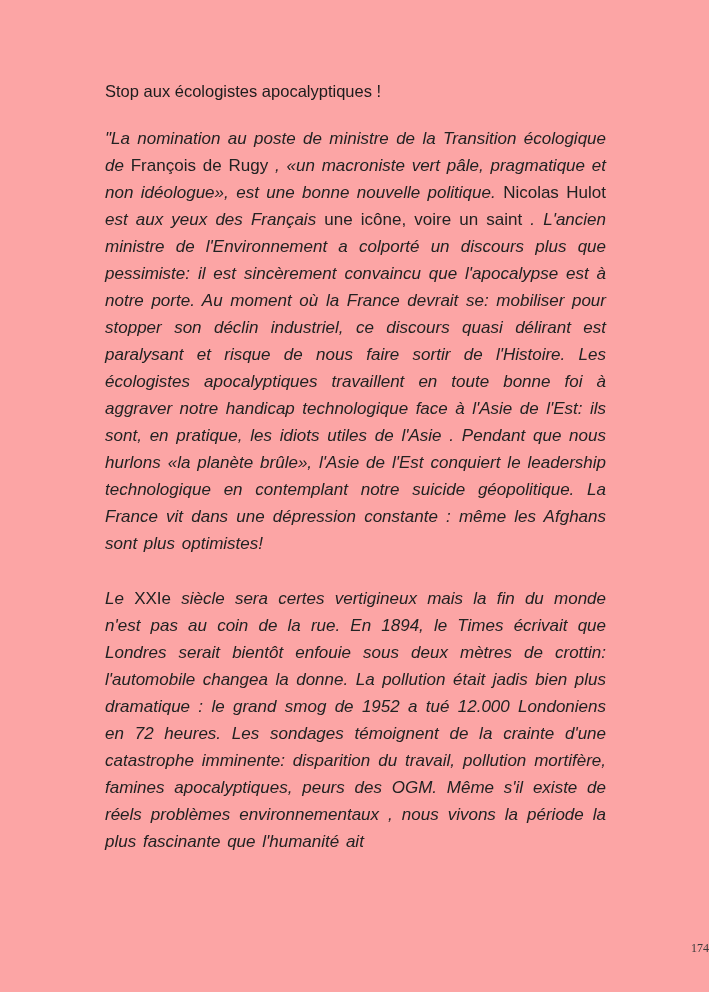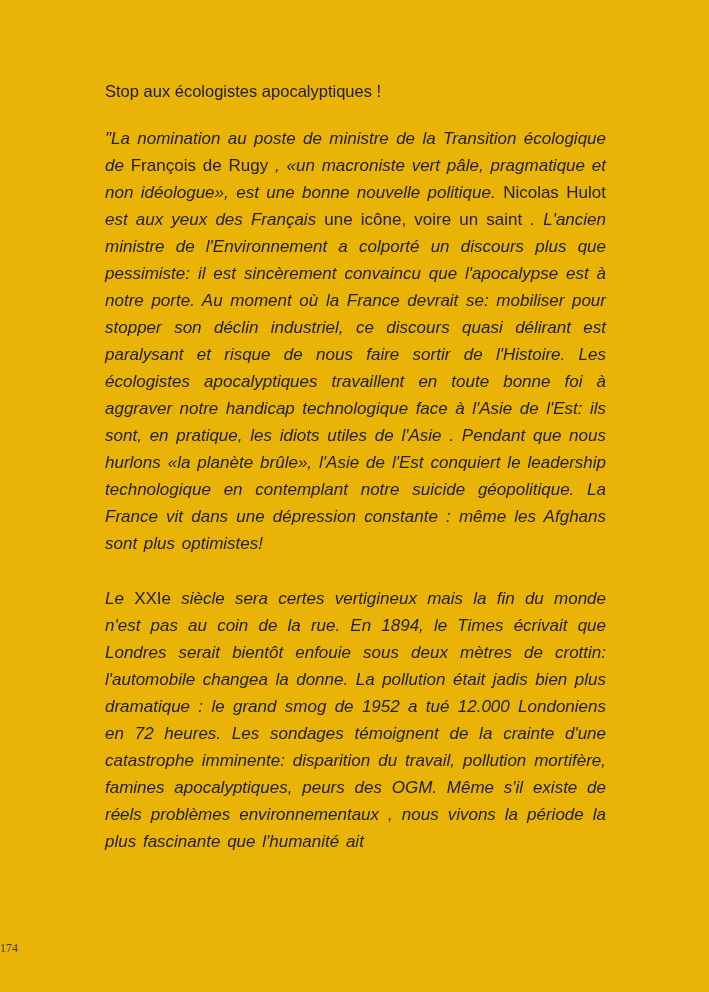--- a/index.html
+++ b/index.html
@@ -4,21 +4,21 @@
 <style>
   html, body {
     margin: 0;
     padding: 0;
     background: #ffffff;
   }
   .page {
     position: relative;
     width: 709px;
     height: 992px;
-    background: #eab308;
+    background: #fca5a5;
     box-sizing: border-box;
     padding: 82px 103px 0 105px;
     font-family: "Liberation Sans", sans-serif;
     color: #222222;
     overflow: hidden;
   }
   .title {
     font-size: 16.5px;
     font-weight: 400;
     font-style: normal;
@@ -38,21 +38,21 @@
     font-style: italic;
   }
   .para .run-roman {
     font-style: normal;
   }
   .page-number {
     position: absolute;
     left: 0;
     bottom: 36px;
     width: 100%;
-    text-align: left;
+    text-align: right;
     font-family: "Liberation Serif", serif;
     font-size: 12px;
     color: #3a3a3a;
   }
 </style>
 </head>
 <body>
 
 <div class="page">
   <h1 class="title">Stop aux écologistes apocalyptiques !</h1>

